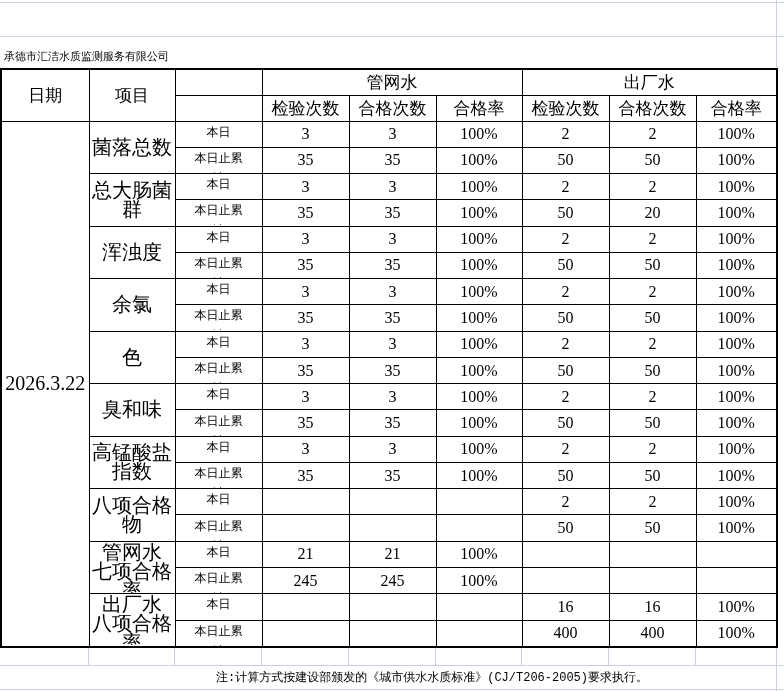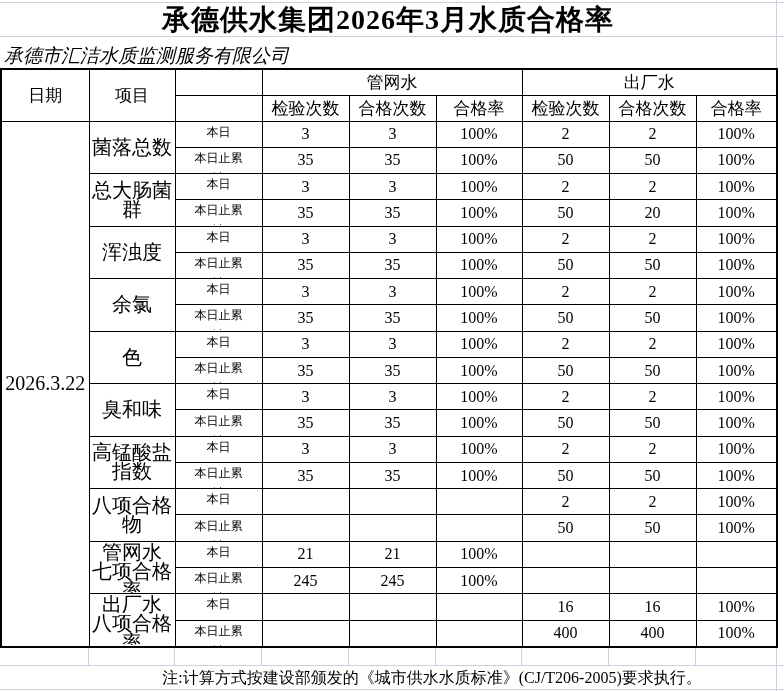--- a/index.html
+++ b/index.html
@@ -7,52 +7,51 @@
   body { font-family:"Liberation Serif","DejaVu Serif",serif; color:#000; position:relative; }
   .sheet { position:absolute; left:0; top:0; width:784px; height:691px; background:#fff; }
 
   .gridline-h { position:absolute; left:0; width:784px; height:1px; background:#c9d1e0; }
   .gridline-v { position:absolute; width:1px; background:#c9d1e0; }
 
   .title { position:absolute; left:0; top:3px; width:776px; height:33px;
            display:flex; align-items:center; justify-content:center;
            font-size:28px; font-weight:bold; letter-spacing:1px; }
   .company { position:absolute; left:4px; top:46px; width:500px; height:20px;
-             font-size:19px; line-height:20px;font-style:italic; }
+             font-size:11px; line-height:20px; }
 
   table.report { position:absolute; left:0; top:68px; width:776px; height:580px;
                  border-collapse:collapse; table-layout:fixed;
                  border:2px solid #000; }
   table.report th, table.report td {
     border:1px solid #000; text-align:center; vertical-align:middle;
     font-weight:normal; overflow:hidden; padding:0;
   }
   thead th { height:26px; font-size:17px; }
   td.val { font-size:16px; }
   td.date-cell { font-size:20px; }
   .clip1 { height:25px; line-height:20px; overflow:hidden; white-space:pre-line;
            font-size:12px; text-align:center; }
   .clip2 { height:50px; overflow:hidden; white-space:pre-line; font-size:20px;
            line-height:19px; display:flex; flex-direction:column;
            justify-content:center; justify-content:safe center;
            align-items:center; text-align:center; }
 
   .bottom-grid { position:absolute; left:0; top:648px; width:784px; height:43px; }
   .note { position:absolute; left:88px; top:667px; width:688px; height:22px;
-          font-size:16px; line-height:22px; text-align:center; white-space:nowrap; }
+          font-size:12px; line-height:22px; text-align:center; white-space:nowrap;font-family:Liberation Mono, monospace; }
 </style>
 </head>
 <body>
 
 <div class="sheet">
 
   <div class="gridline-h" style="top:2px"></div>
   <div class="gridline-v" style="left:776px; top:0; height:68px"></div>
 
-  <div class="title">承德供水集团2026年3月水质合格率</div>
   <div class="gridline-h" style="top:36px"></div>
 
   <div class="company">承德市汇洁水质监测服务有限公司</div>
 
   <table class="report">
     <colgroup>
       <col style="width:88px">
         <col style="width:86px">
         <col style="width:87px">
       <col style="width:87px">

